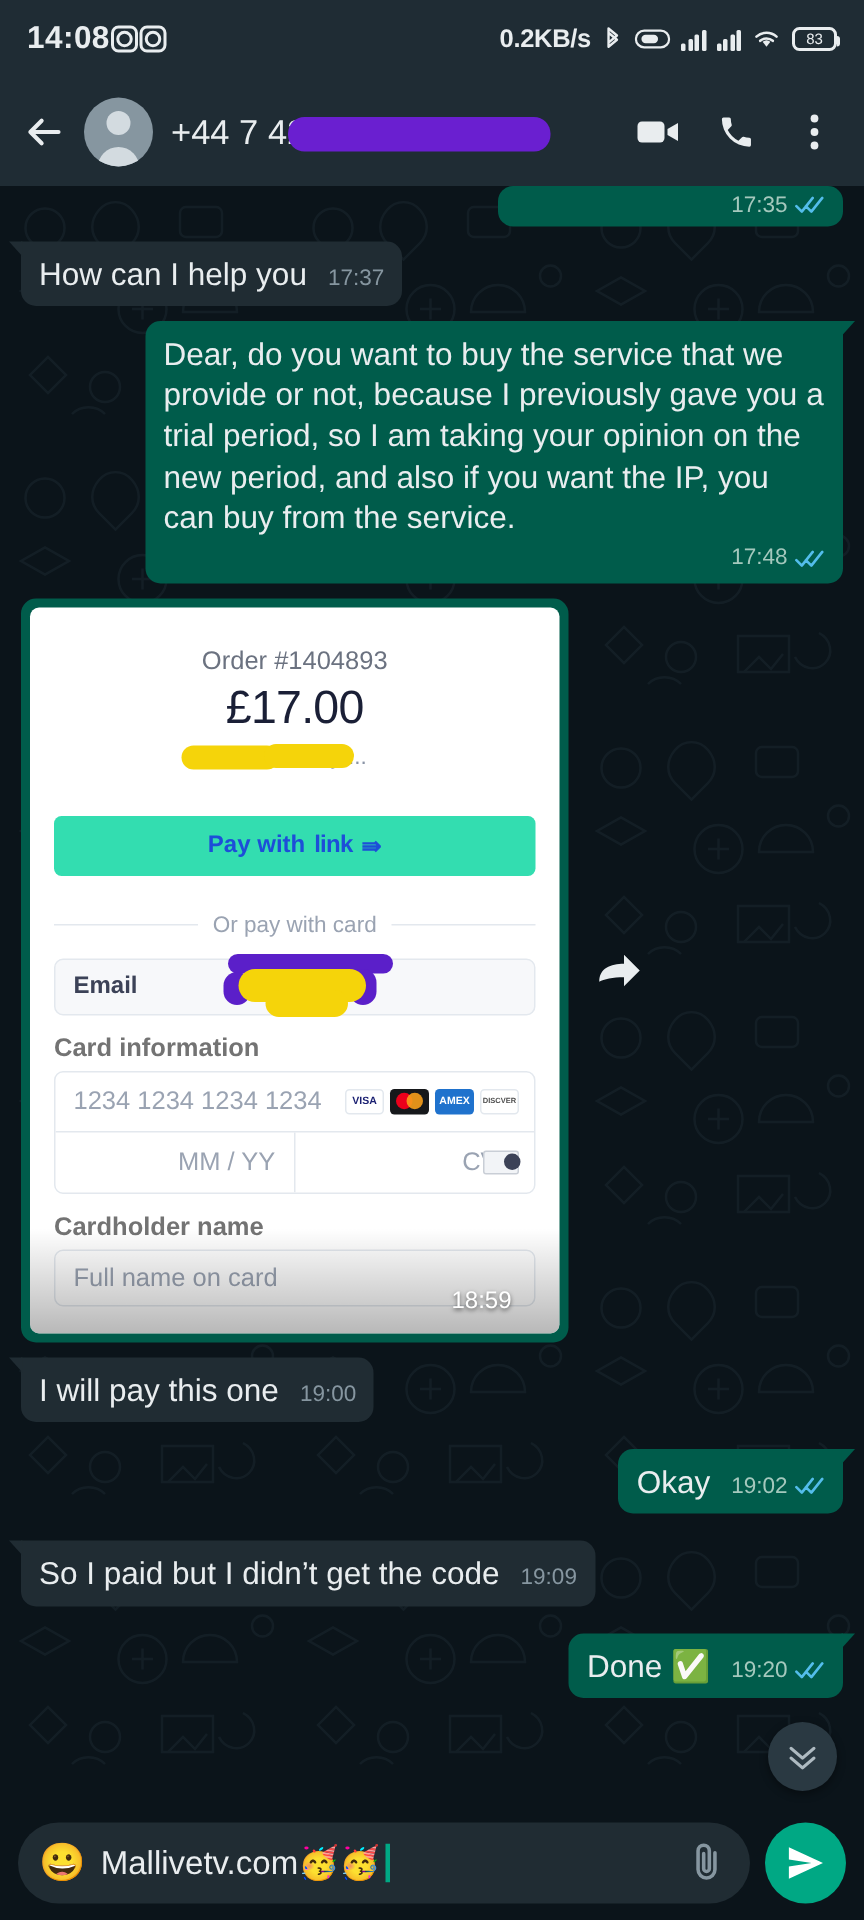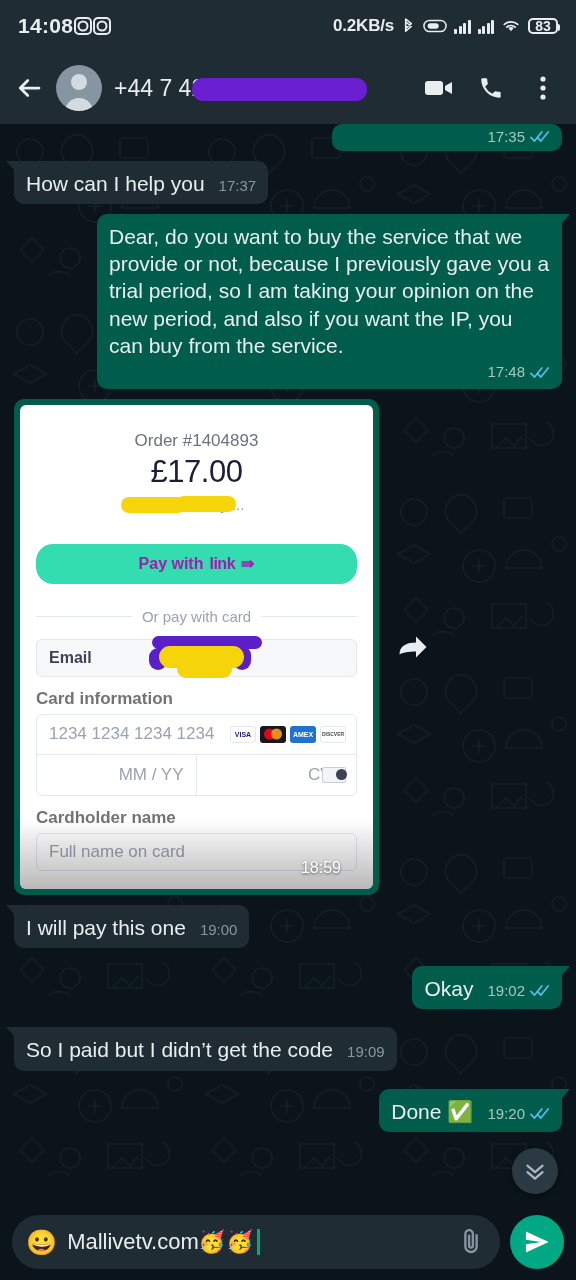--- a/index.html
+++ b/index.html
@@ -31,21 +31,21 @@
   .sb-right{ display:flex; align-items:center; gap:7px; }
   .sb-net{ font-size:17px; font-weight:600; letter-spacing:-.2px; }
   .bars{ display:flex; align-items:flex-end; gap:1.5px; height:16px; }
   .bars i{ width:3px; background:#e9edef; border-radius:1px; display:block; }
   .bars i:nth-child(1){height:5px}.bars i:nth-child(2){height:8px}
   .bars i:nth-child(3){height:11px}.bars i:nth-child(4){height:14px}
   .batt{
     width:30px; height:16px; border:2px solid #e9edef; border-radius:5px;
     display:flex; align-items:center; justify-content:center; position:relative;
   }
-  .batt span{ font-size:14px; font-weight:700; color:#e9edef; }
+  .batt span{ font-size:10px; font-weight:400; color:#e9edef; }
   .batt::after{
     content:""; position:absolute; right:-4px; top:4px;
     width:2px; height:7px; background:#e9edef; border-radius:0 2px 2px 0;
   }
 
   
   .header{
     height:72px; background:#1f2c34;
     display:flex; align-items:center; padding:0 14px; gap:12px;
   }
@@ -136,23 +136,23 @@
     position:relative; height:22px;
   }
   .powered .ptxt{ position:relative; z-index:1; }
   .hl-yellow{
     position:absolute; background:#f5d40a; border-radius:12px; z-index:2;
   }
   .hl-purple{
     position:absolute; background:#5b1fc9; border-radius:12px; z-index:2;
   }
   .pay-link-btn{
-    margin:26px 0 0 0; height:40px; background:#33ddb0; border-radius:17px;
+    margin:26px 0 0 0; height:40px; background:#33ddb0; border-radius:5px;
     display:flex; align-items:center; justify-content:center;
-    color:#a21caf; font-size:16px; font-weight:700; gap:6px;
+    color:#1d4ed8; font-size:16px; font-weight:700; gap:6px;
   }
   .link-word{ font-weight:800; letter-spacing:-.5px; }
   .divider{
     display:flex; align-items:center; gap:10px; margin:24px 0 14px 0;
     color:#9aa3b2; font-size:15px;
   }
   .divider::before,.divider::after{
     content:""; flex:1 1 auto; height:1px; background:#e3e8ee;
   }
   .field{

